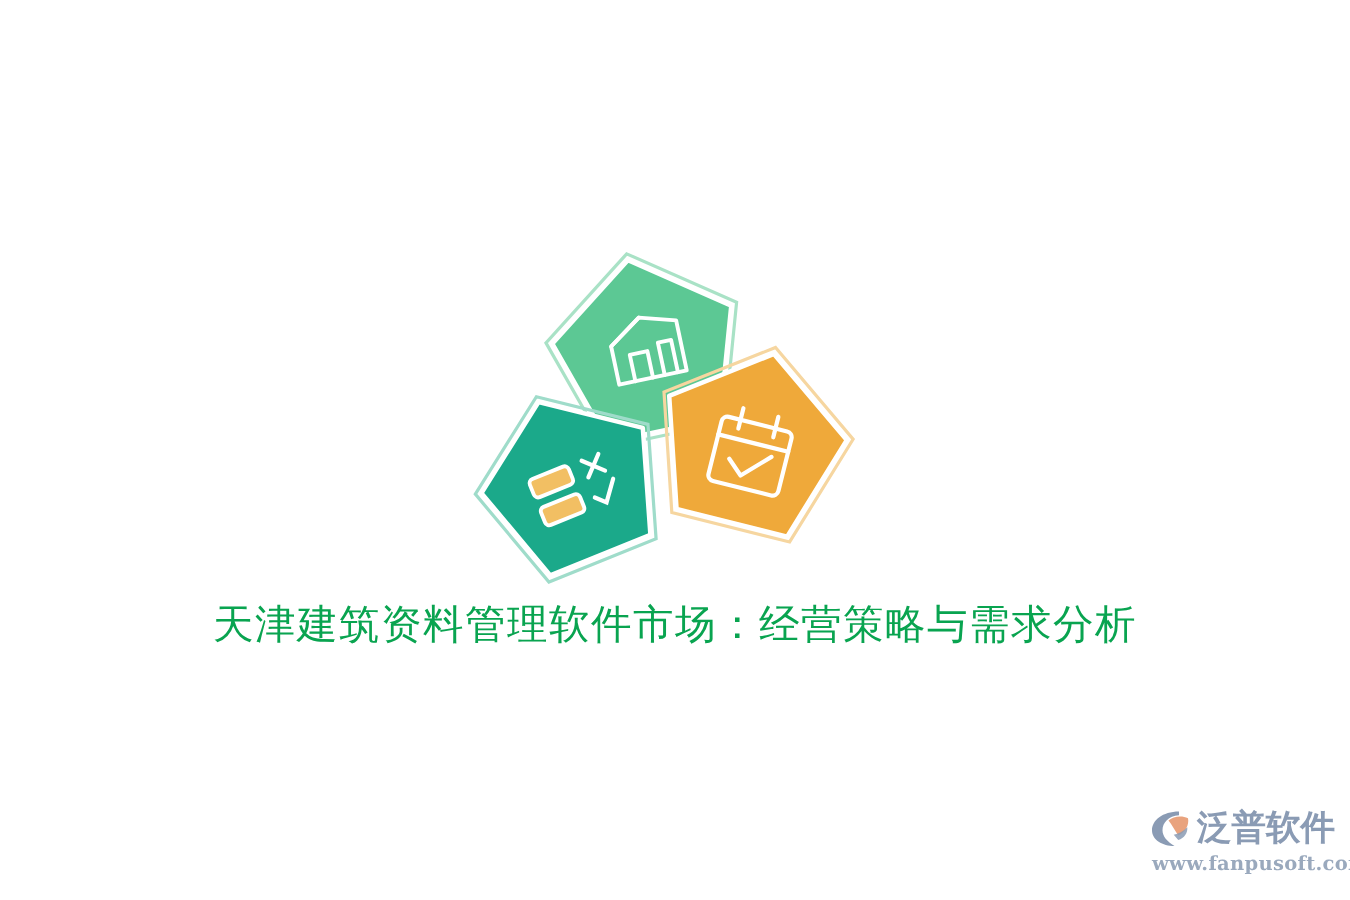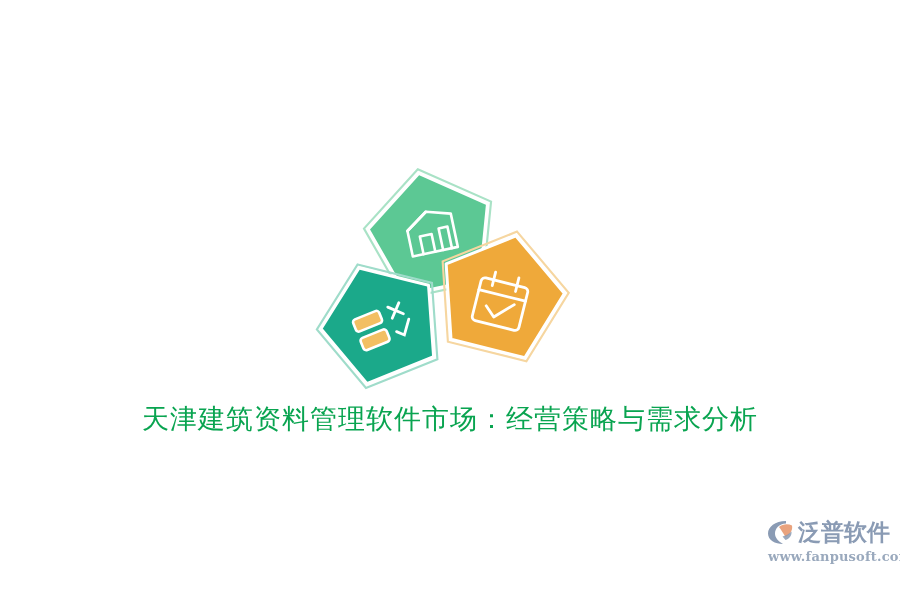--- a/index.html
+++ b/index.html
@@ -34,33 +34,33 @@
   }
   .pent svg { display: block; overflow: visible; }
 
   
   .title {
     position: absolute;
     left: 0;
     top: 400px;
     width: 900px;
     text-align: center;
-    font-family: Liberation Sans, sans-serif;
+    font-family: Liberation Mono, monospace;
     font-size: 27px;
     line-height: 38px;
     letter-spacing: 1px;
     color: #09a450;
     white-space: nowrap;
   }
 
   
   .logo {
     position: absolute;
     left: 766px;
-    top: 516px;
+    top: 536px;
     width: 126px;
     height: 52px;
     text-align: right;
   }
   .logo-row {
     display: flex;
     align-items: center;
     height: 32px;
   }
   .logo-mark {

